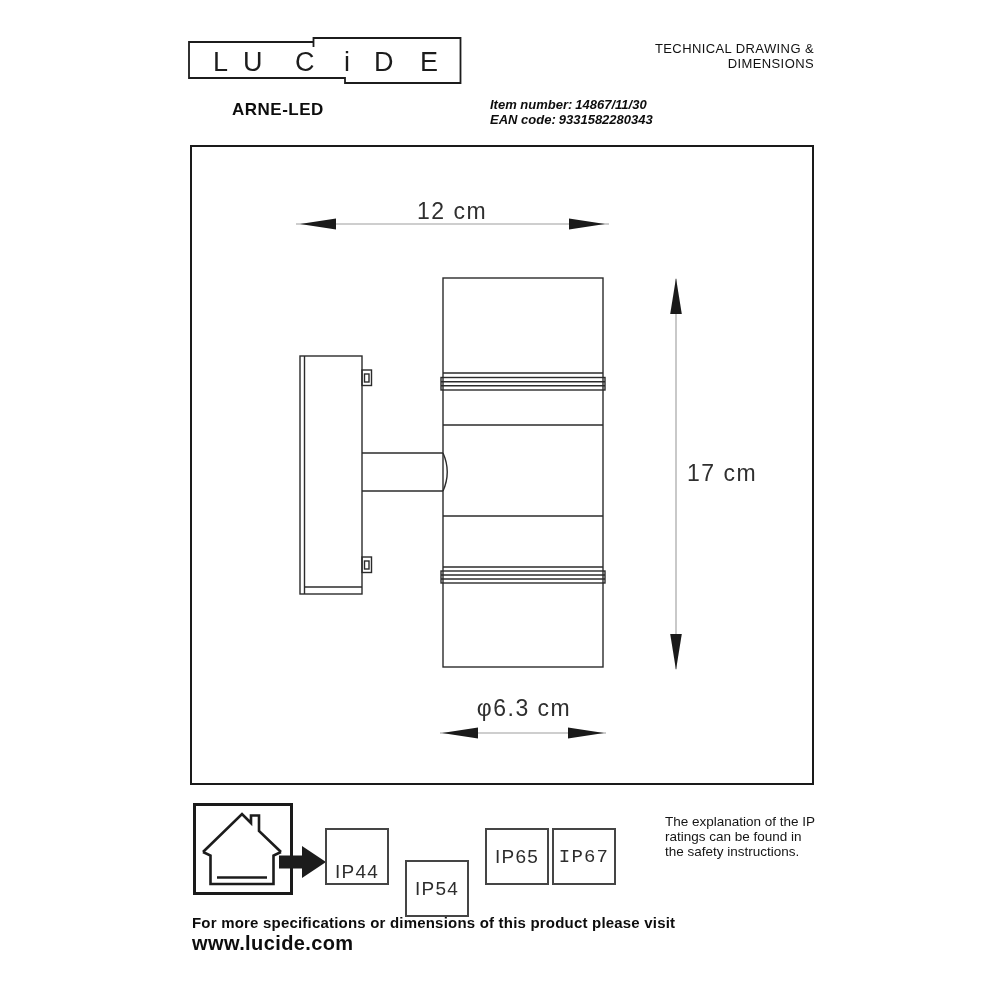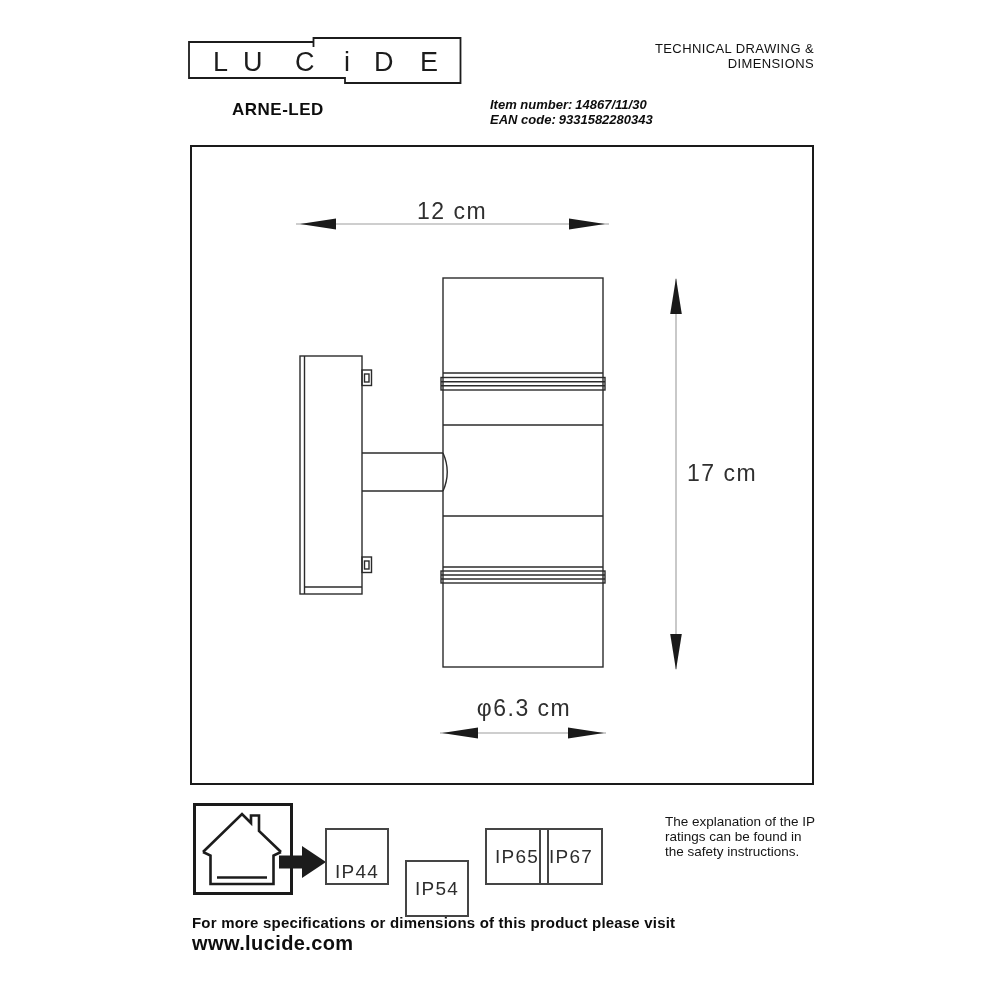--- a/index.html
+++ b/index.html
@@ -20,21 +20,21 @@
          box-sizing:border-box;}
   .drawing-svg{left:190px;top:145px;}
   .dim-text{font-size:23px;fill:#2f2f2f;letter-spacing:1.5px;}
 
   
   .house-box{left:193px;top:803px;width:100px;height:92px;border:3px solid #1a1a1a;
              box-sizing:border-box;display:flex;align-items:center;justify-content:center;}
   .ip-badge{top:828px;width:64px;height:57px;border:2px solid #454545;box-sizing:border-box;
             display:flex;align-items:center;justify-content:center;font-size:19px;
             letter-spacing:1.2px;color:#2d2d2d;}
-  .ip44{left:325px;align-items:flex-end;} .ip54{left:405px;margin-top:32px;} .ip65{left:485px;} .ip67{left:539px;}
+  .ip44{left:325px;align-items:flex-end;} .ip54{left:405px;margin-top:32px;} .ip65{left:485px;} .ip67{left:552px;font-family:Liberation Mono, monospace;}
   .ip-note{left:665px;top:814px;width:150px;font-size:13.5px;line-height:15px;color:#151515;}
 
   
   .footer-1{left:192px;top:914px;font-size:15px;font-weight:bold;color:#0d0d0d;letter-spacing:.2px;}
   .footer-2{left:192px;top:932px;font-size:20px;font-weight:bold;color:#0d0d0d;letter-spacing:.4px;}
 </style>
 </head>
 <body>
 
 <div class="page">

